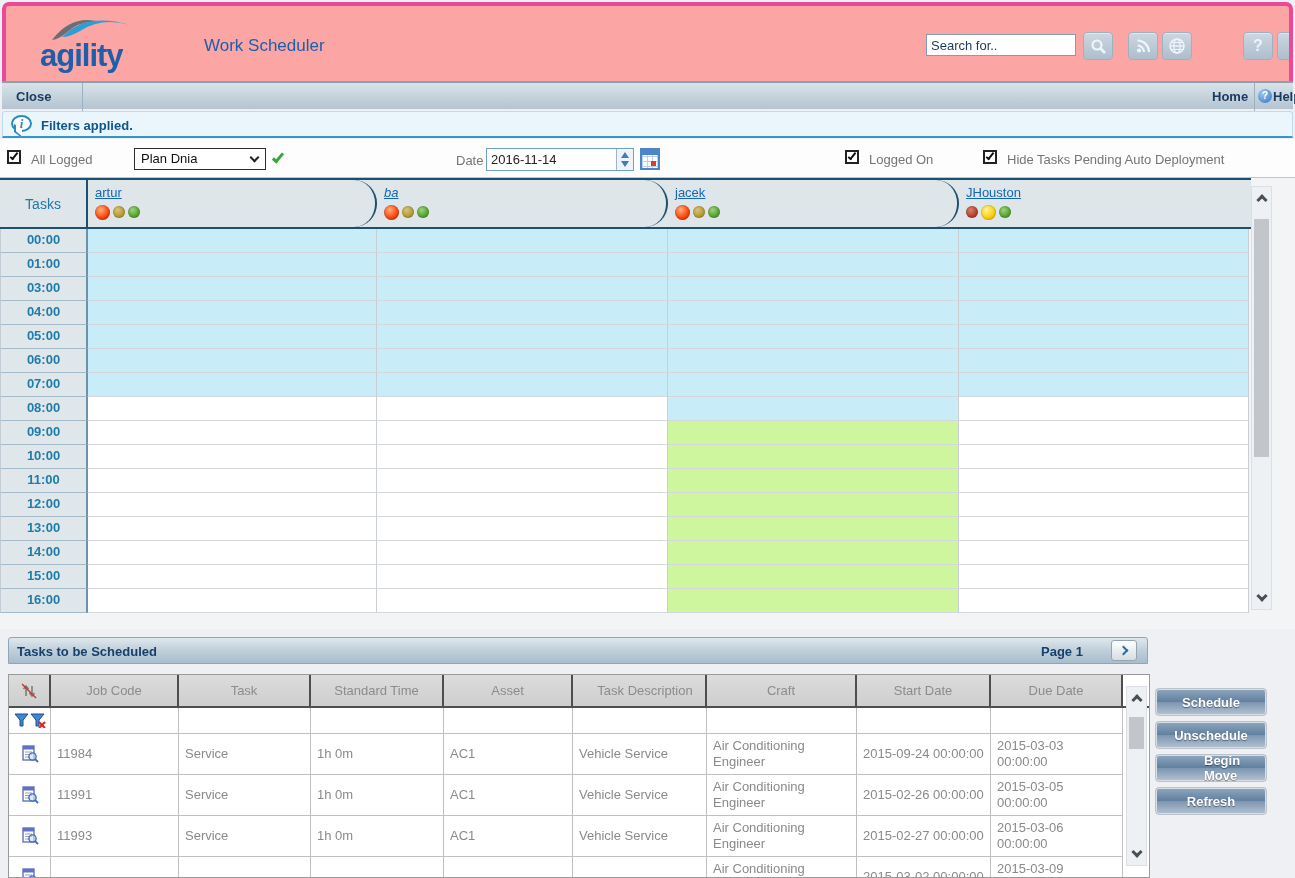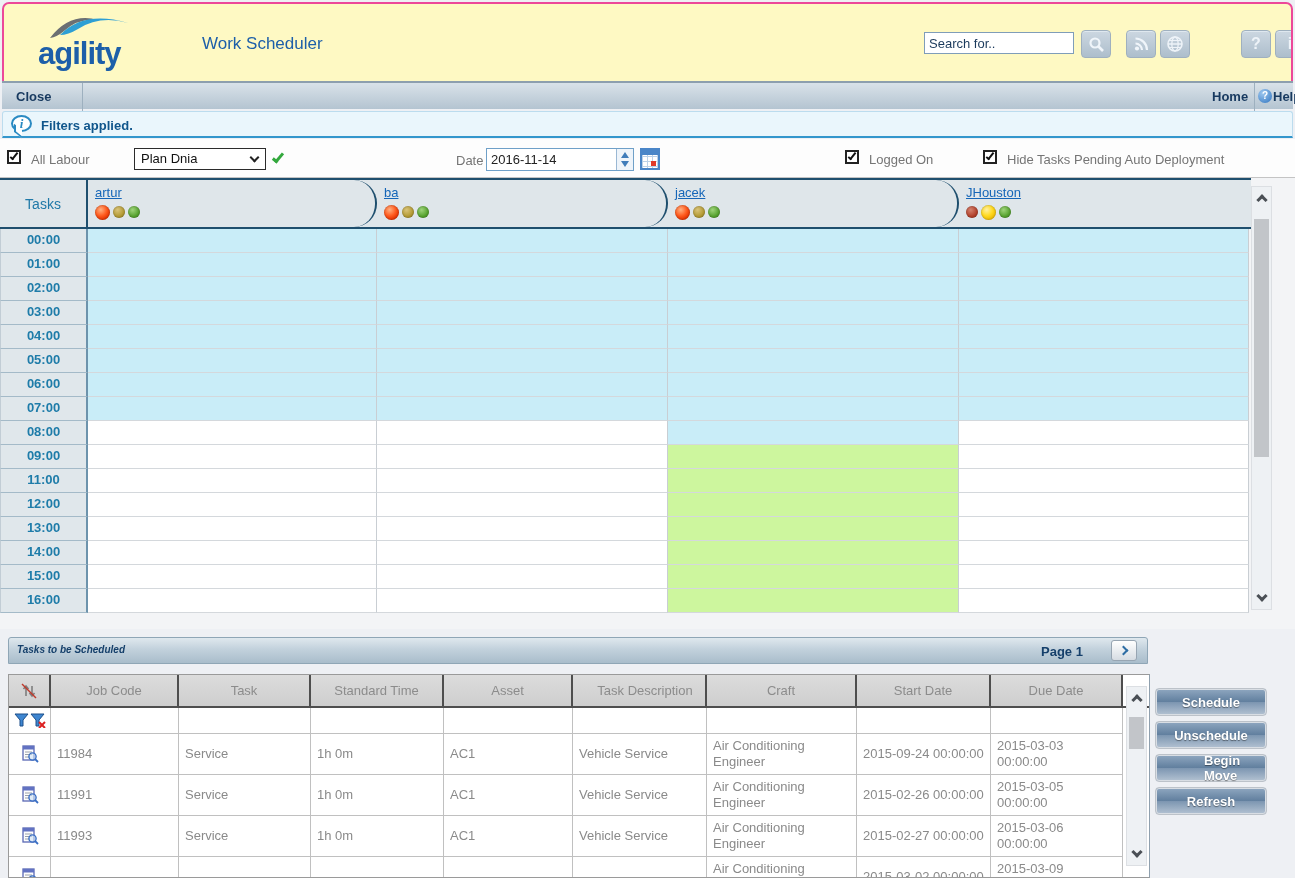--- a/index.html
+++ b/index.html
@@ -1,21 +1,21 @@
 <!DOCTYPE html>
 <html><head>
 <meta charset="utf-8">
 <style>
   html,body{margin:0;padding:0;width:1295px;height:878px;overflow:hidden;
     background:#eef0f4;font-family:"Liberation Sans",sans-serif;}
   *{box-sizing:border-box;}
 
   
-  #banner{position:absolute;top:2px;left:2px;width:1291px;height:98px;background:#fef9c3;
-    border:2px solid #ec4899;border-radius:7px;overflow:hidden;}
+  #banner{position:absolute;top:2px;left:2px;width:1291px;height:98px;background:#fca5a5;
+    border:4px solid #ec4899;border-radius:7px;overflow:hidden;}
   #logo{position:absolute;left:28px;top:2px;width:130px;height:72px;cursor:pointer;}
   #logo .logo-text{position:absolute;left:6px;top:30px;font-size:31px;font-weight:bold;
     color:#1d5fa9;letter-spacing:-1px;}
   #page-title{position:absolute;left:198px;top:30px;font-size:17px;color:#1d5fa9;}
   #search-input{position:absolute;left:920px;top:28px;width:150px;height:22px;
     border:1px solid #7f9db9;font-size:13px;color:#1b3a5c;padding:0 4px;background:#fff;
     font-family:"Liberation Sans",sans-serif;}
   .hdr-btn{position:absolute;top:26px;width:30px;height:28px;border:1px solid #9fb0bf;border-radius:4px;
     background:linear-gradient(#ccd7e1,#adbecc);box-shadow:inset 0 1px 0 #dfe8ef;
     display:flex;align-items:center;justify-content:center;color:#eef3f8;font-weight:bold;
@@ -113,21 +113,21 @@
   .chev.down{transform:rotate(135deg);margin-bottom:4px;}
   .sb-thumb{position:absolute;left:2px;width:15px;background:#c2c5c9;cursor:pointer;}
   #grid-scroll{left:1251px;top:8px;height:424px;}
   #grid-scroll .sb-thumb{top:32px;height:238px;}
   #grid-scroll .sb-btn.bottom{top:400px;}
 
   
   #tasks-header{position:absolute;top:637px;left:8px;width:1140px;height:27px;
     background:linear-gradient(#dfe8ee 0%,#c2d1dc 45%,#a9bdcb 100%);border:1px solid #8fa6b6;
     border-radius:3px 3px 0 0;}
-  #tasks-title{position:absolute;left:8px;top:6px;font-size:10px;font-weight:bold;color:#16406b;font-style:italic;}
+  #tasks-title{position:absolute;left:8px;top:6px;font-size:13px;font-weight:bold;color:#16406b;}
   #page-label{position:absolute;left:1032px;top:6px;font-size:13px;font-weight:bold;color:#16406b;}
   #page-next{position:absolute;left:1102px;top:2px;width:26px;height:21px;border:1px solid #97a5b2;
     border-radius:3px;background:linear-gradient(#ffffff,#d6dce2);display:flex;align-items:center;
     justify-content:center;cursor:pointer;}
   .chev.right{transform:rotate(45deg);border-width:2px;border-color:#2e6da4;width:7px;height:7px;margin-right:2px;}
 
   #task-table{position:absolute;top:674px;left:8px;width:1142px;height:204px;background:#fff;
     border:1px solid #9a9a9a;border-right:1px solid #8fa0ae;overflow:hidden;}
   .t-hdr-row{display:flex;height:33px;border-bottom:2px solid #4e4e4e;}
   .t-hdr-cell{background:linear-gradient(#dcdcdc,#cecece);border-right:2px solid #4e4e4e;
@@ -201,21 +201,21 @@
 
 <div id="infobar">
   <span id="info-icon">i</span>
   <span id="info-msg">Filters applied.</span>
 </div>
 
 <div id="filterrow">
   <span class="cb" id="cb-all-labour">
       <span class="tick"></span>
     </span>
-  <span class="flabel" id="lbl-all-labour">All Labour</span>
+  <span class="flabel" id="lbl-all-labour">All Logged</span>
   <div id="plan-select">
     <span>Plan Dnia</span>
     <span class="sel-chev"></span>
   </div>
   <span id="filter-check"></span>
   <span class="flabel" id="lbl-date">Date</span>
   <div id="date-field">
     <span id="date-value">2016-11-14</span>
     <span id="date-spinner">
       <span class="tri-up"></span>
@@ -236,21 +236,21 @@
 <div id="grid">
   <div id="grid-inner">
     <div id="grid-header">
       <div id="time-header">Tasks</div>
 
     <div class="res-hdr" style="width: 289px;"><span class="res-name">artur</span><div class="lights">
             <span class="light on lt-red-on"></span>
             <span class="light off lt-amber-off"></span>
             <span class="light off lt-green-off"></span>
           </div></div>
-        <div class="res-hdr" style="width: 291px;"><span class="res-name">ba</span><div class="lights">
+        <div class="res-hdr" style="width: 291px; font-style: italic;"><span class="res-name">ba</span><div class="lights">
             <span class="light on lt-red-on"></span>
             <span class="light off lt-amber-off"></span>
             <span class="light off lt-green-off"></span>
           </div></div>
         <div class="res-hdr" style="width: 291px;"><span class="res-name">jacek</span><div class="lights">
             <span class="light on lt-red-on"></span>
             <span class="light off lt-amber-off"></span>
             <span class="light off lt-green-off"></span>
           </div></div>
         <div class="res-hdr" style="width: 290px;"><span class="res-name">JHouston</span><div class="lights">
@@ -268,27 +268,20 @@
           <div class="sched-cell st-night" style="width: 290px;"></div>
         </div>
         <div class="grid-row">
           <div class="time-cell">01:00</div>
           <div class="sched-cell st-night" style="width: 289px;"></div>
           <div class="sched-cell st-night" style="width: 291px;"></div>
           <div class="sched-cell st-night" style="width: 291px;"></div>
           <div class="sched-cell st-night" style="width: 290px;"></div>
         </div>
         <div class="grid-row">
-          <div class="time-cell">02:00</div>
-          <div class="sched-cell st-night" style="width: 289px;"></div>
-          <div class="sched-cell st-night" style="width: 291px;"></div>
-          <div class="sched-cell st-night" style="width: 291px;"></div>
-          <div class="sched-cell st-night" style="width: 290px;"></div>
-        </div>
-        <div class="grid-row">
           <div class="time-cell">03:00</div>
           <div class="sched-cell st-night" style="width: 289px;"></div>
           <div class="sched-cell st-night" style="width: 291px;"></div>
           <div class="sched-cell st-night" style="width: 291px;"></div>
           <div class="sched-cell st-night" style="width: 290px;"></div>
         </div>
         <div class="grid-row">
           <div class="time-cell">04:00</div>
           <div class="sched-cell st-night" style="width: 289px;"></div>
           <div class="sched-cell st-night" style="width: 291px;"></div>
@@ -318,20 +311,27 @@
         </div>
         <div class="grid-row">
           <div class="time-cell">08:00</div>
           <div class="sched-cell st-day" style="width: 289px;"></div>
           <div class="sched-cell st-day" style="width: 291px;"></div>
           <div class="sched-cell st-night" style="width: 291px;"></div>
           <div class="sched-cell st-day" style="width: 290px;"></div>
         </div>
         <div class="grid-row">
           <div class="time-cell">09:00</div>
+          <div class="sched-cell st-day" style="width: 289px;"></div>
+          <div class="sched-cell st-day" style="width: 291px;"></div>
+          <div class="sched-cell st-shift" style="width: 291px;"></div>
+          <div class="sched-cell st-day" style="width: 290px;"></div>
+        </div>
+        <div class="grid-row">
+          <div class="time-cell">10:00</div>
           <div class="sched-cell st-day" style="width: 289px;"></div>
           <div class="sched-cell st-day" style="width: 291px;"></div>
           <div class="sched-cell st-shift" style="width: 291px;"></div>
           <div class="sched-cell st-day" style="width: 290px;"></div>
         </div>
         <div class="grid-row">
           <div class="time-cell">11:00</div>
           <div class="sched-cell st-day" style="width: 289px;"></div>
           <div class="sched-cell st-day" style="width: 291px;"></div>
           <div class="sched-cell st-shift" style="width: 291px;"></div>

